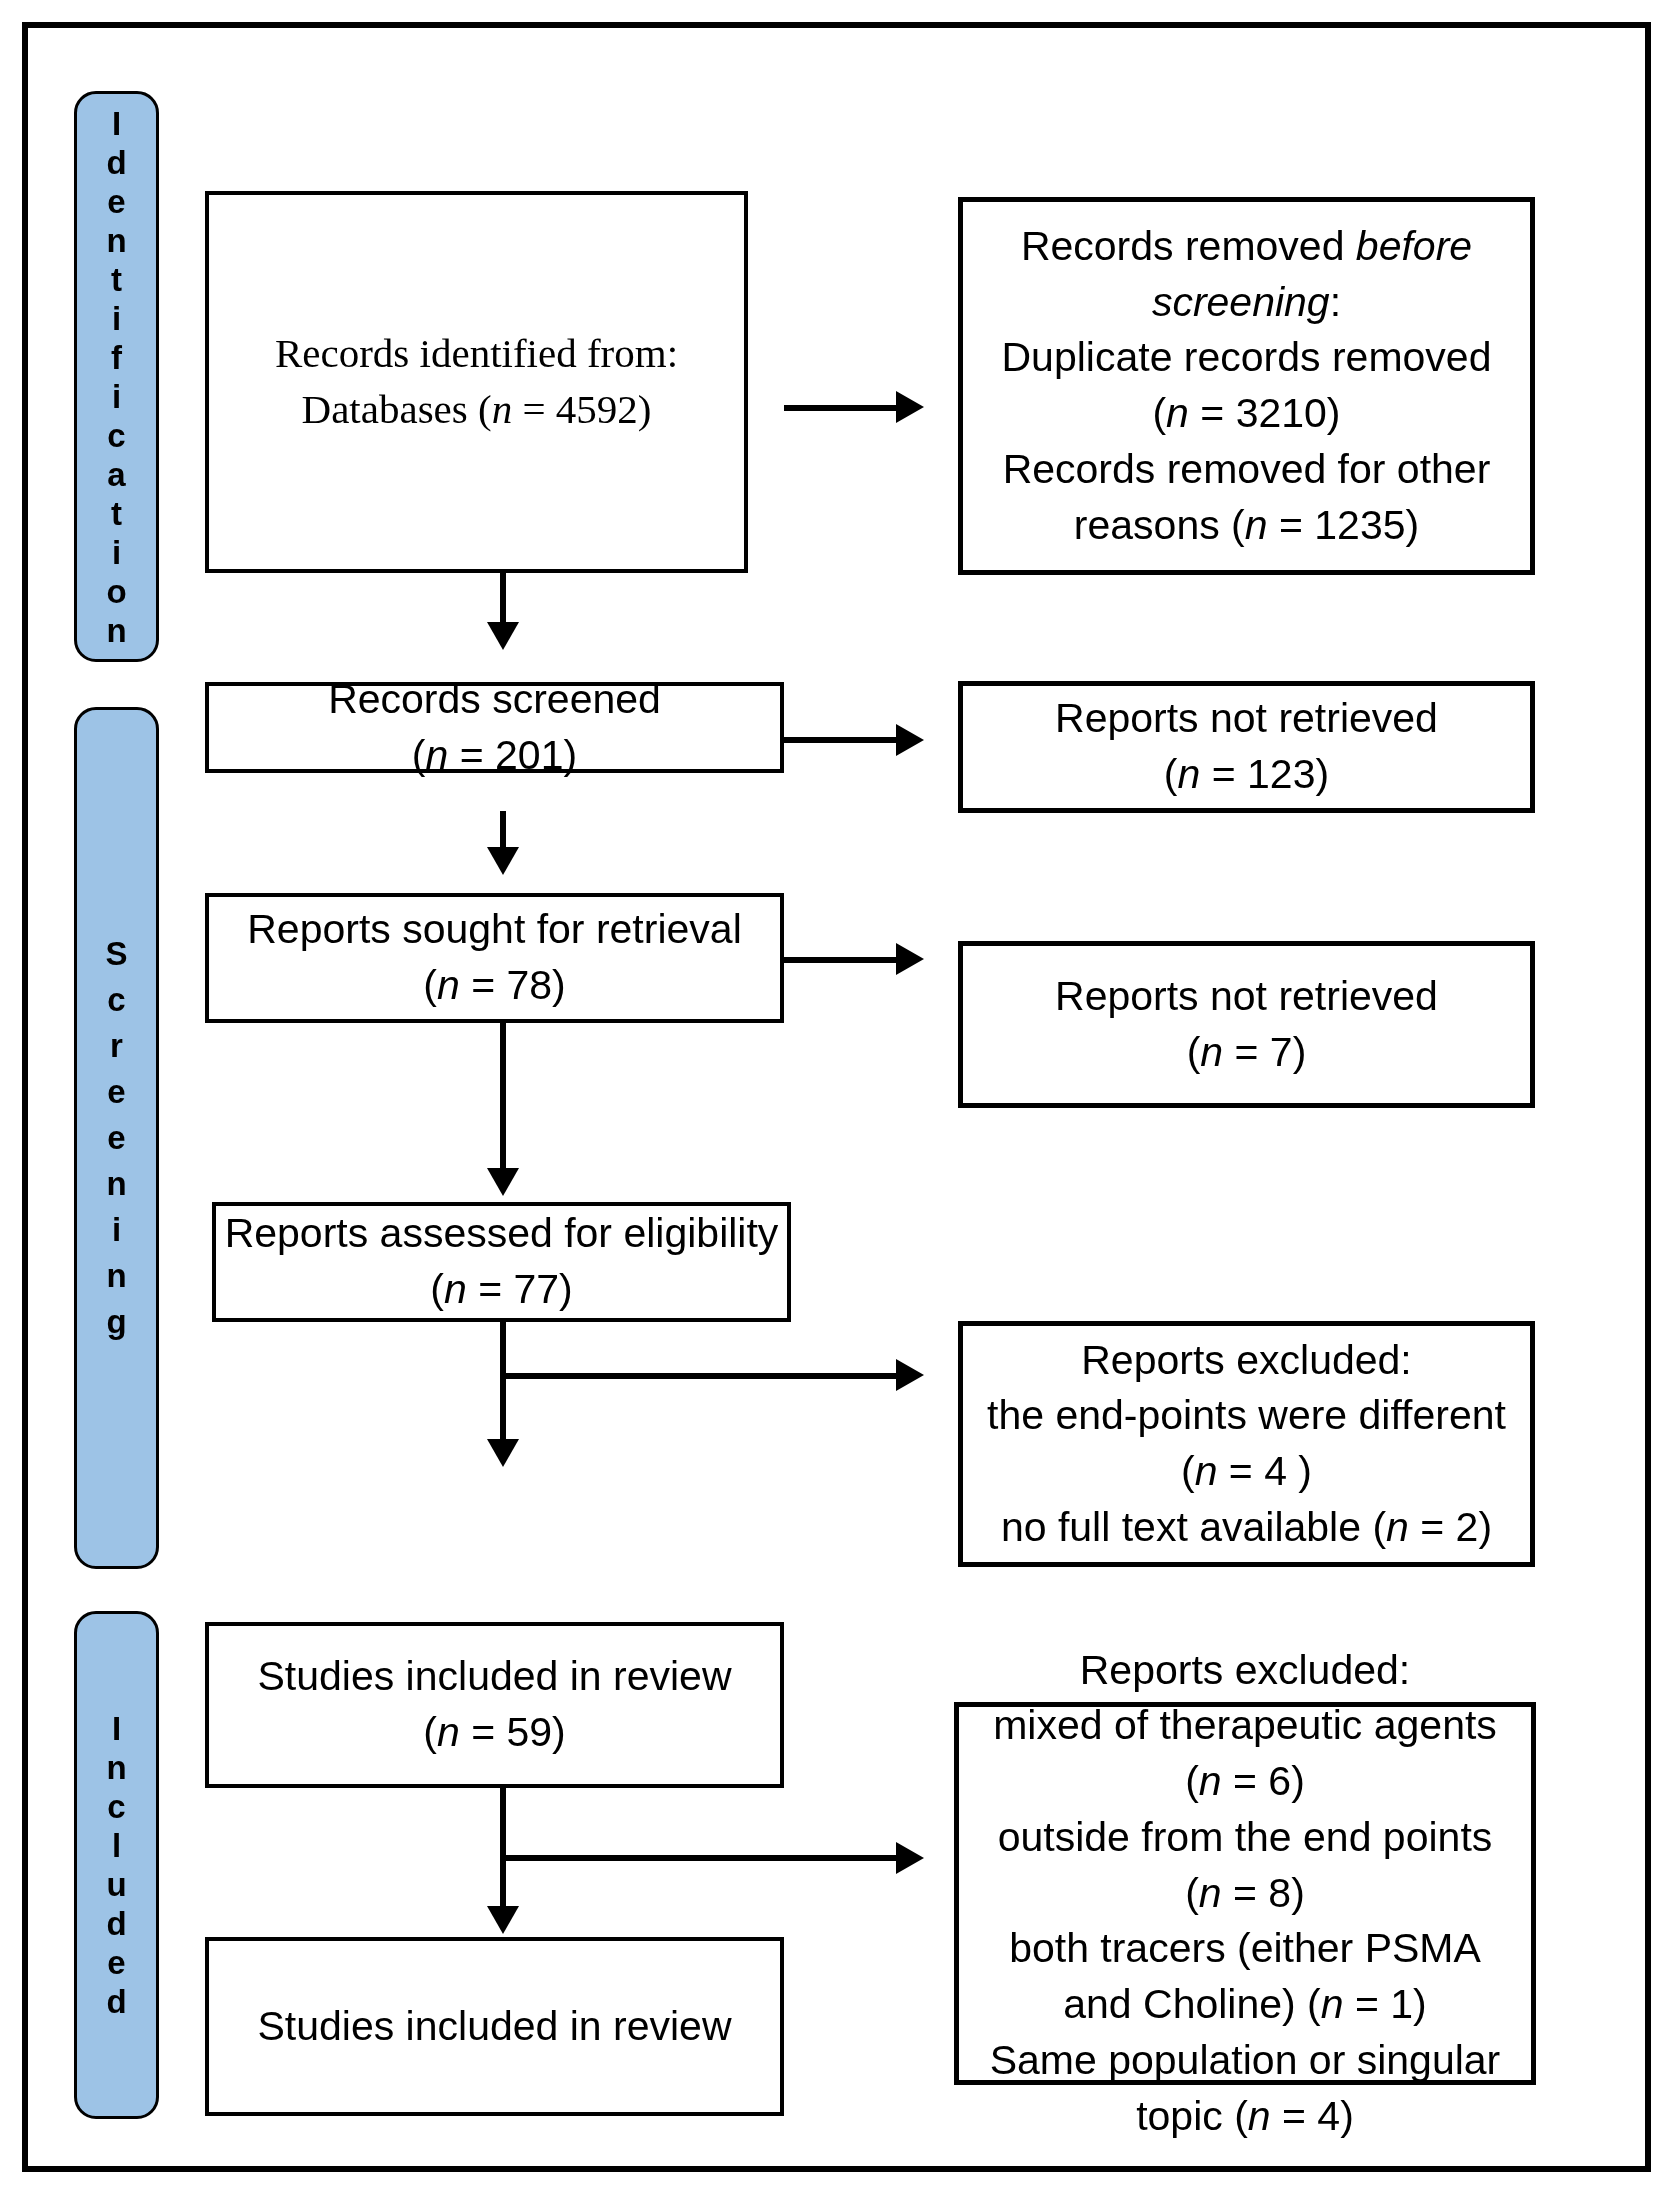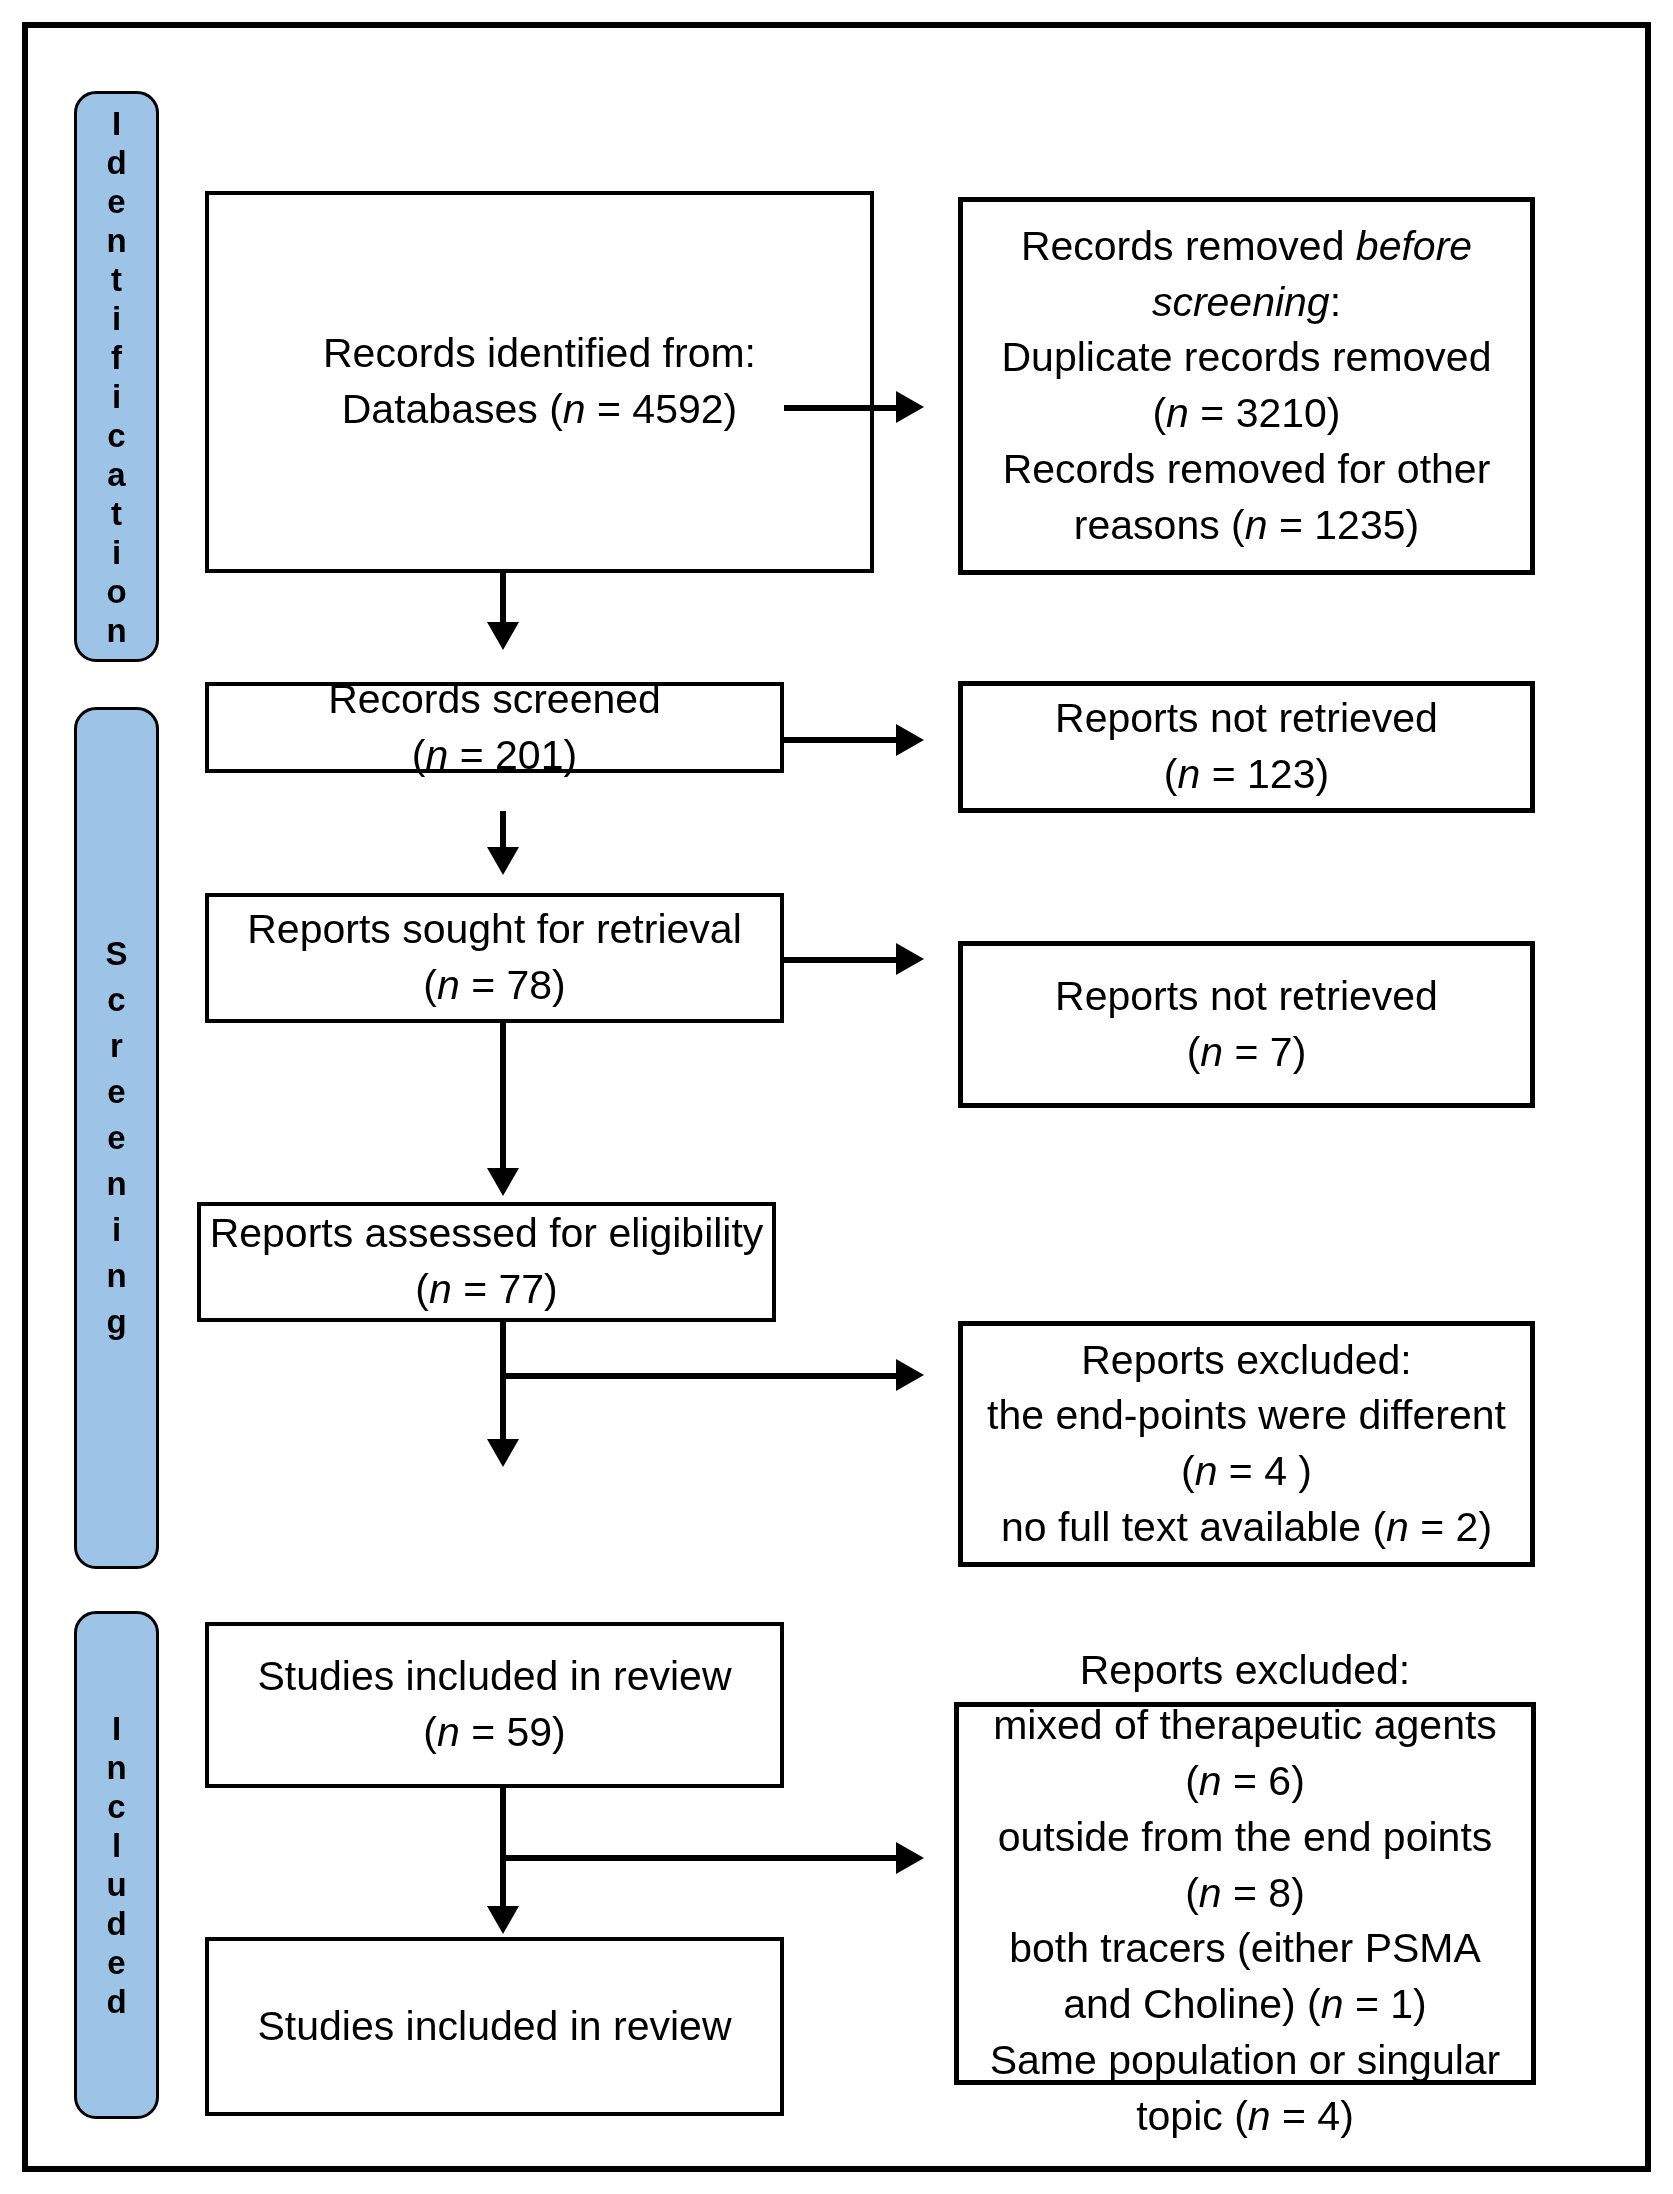--- a/index.html
+++ b/index.html
@@ -23,27 +23,27 @@
   #stage-screening{left:74px;top:707px;width:85px;height:862px;line-height:46px;}
   #stage-included{left:74px;top:1611px;width:85px;height:508px;line-height:39px;}
 
   .node{
     position:absolute;box-sizing:border-box;background:#fff;
     border:4.5px solid var(--line,#000);
     display:flex;flex-direction:column;align-items:center;justify-content:center;
     text-align:center;font-size:41px;line-height:1.36;
   }
   .node.rcol{border-width:5.2px;}
-  #box-b1{left:205px;top:191px;width:669px;height:382px;}
+  #box-b1{left:205px;top:191px;width:543px;height:382px;font-family:Liberation Serif, serif;}
   #box-r1{left:958px;top:197px;width:577px;height:378px;}
   #box-b2{left:205px;top:682px;width:579px;height:91px;}
   #box-r2{left:958px;top:681px;width:577px;height:132px;}
   #box-b3{left:205px;top:893px;width:579px;height:130px;}
   #box-r3{left:958px;top:941px;width:577px;height:167px;}
-  #box-b4{left:197px;top:1202px;width:579px;height:120px;}
+  #box-b4{left:212px;top:1202px;width:579px;height:120px;}
   #box-r4{left:958px;top:1321px;width:577px;height:246px;}
   #box-b5{left:205px;top:1622px;width:579px;height:166px;}
   #box-r5{left:954px;top:1702px;width:582px;height:383px;}
   #box-b6{left:205px;top:1937px;width:579px;height:179px;}
 
   .hline,.vline{position:absolute;background:var(--line,#000);}
   .arr-right{position:absolute;width:0;height:0;
     border-top:16.4px solid transparent;border-bottom:16.4px solid transparent;
     border-left:28px solid var(--line,#000);}
   .arr-down{position:absolute;width:0;height:0;

